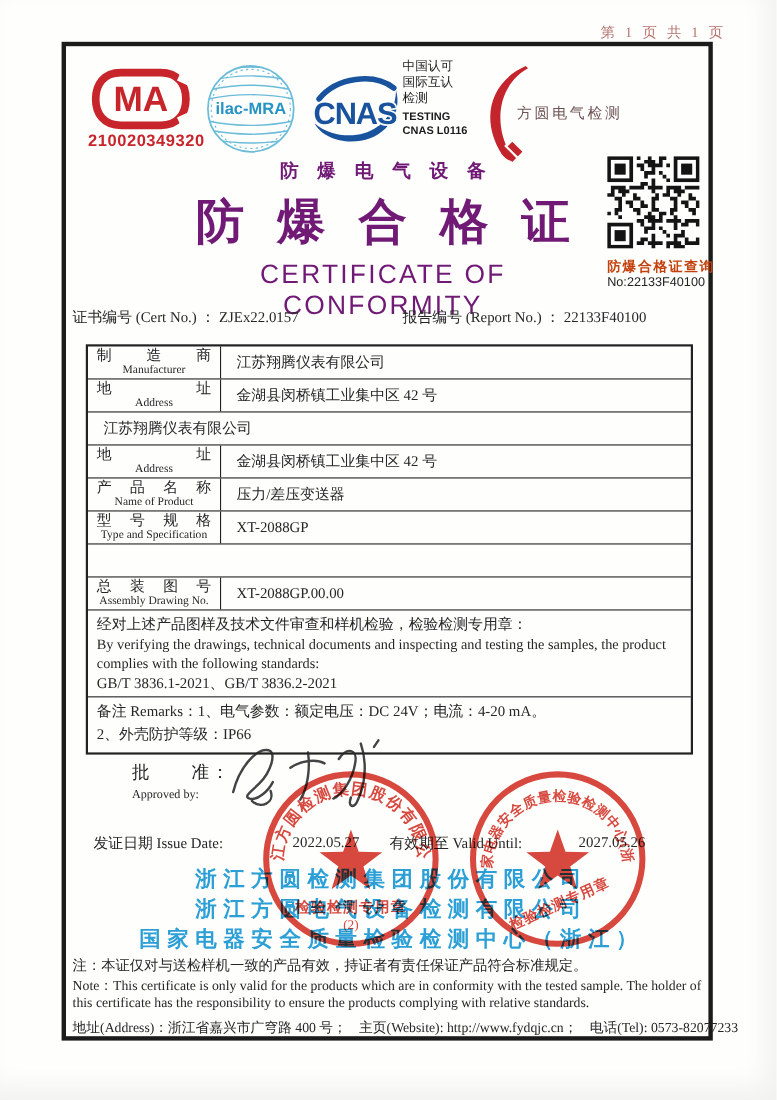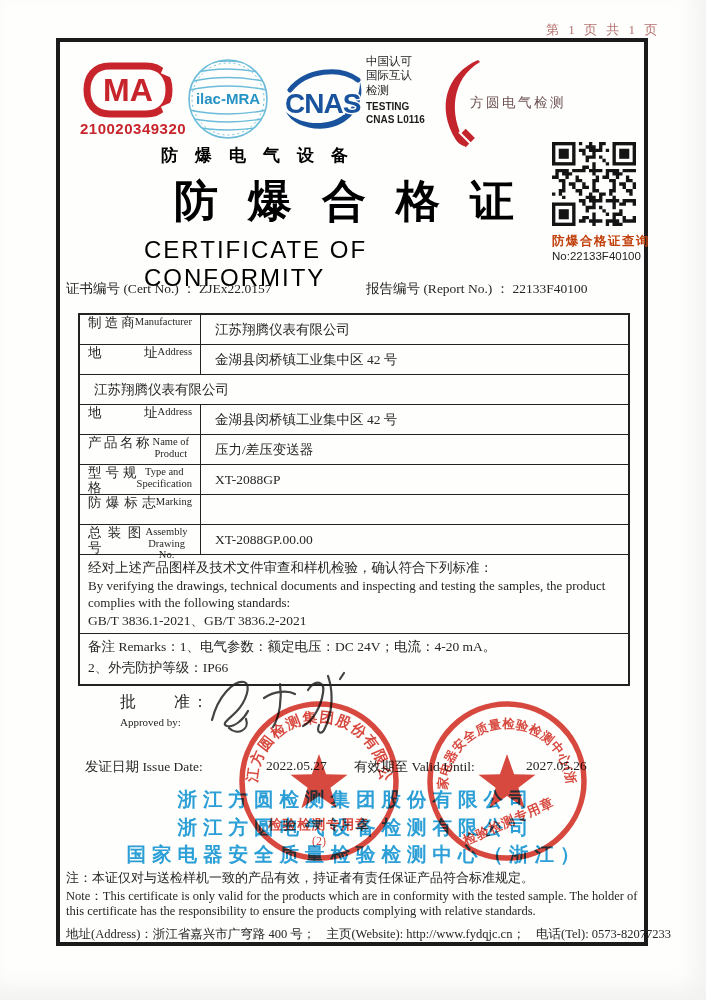--- a/index.html
+++ b/index.html
@@ -14,39 +14,39 @@
   .cma-number { position:absolute; left:20px; top:78px; width:110px; color:#c8242b; font-weight:bold;
                 font-size:15px; font-family:"Liberation Sans",sans-serif; letter-spacing:0.5px; }
   .ilac-logo { position:absolute; left:126px; top:12px; }
   .cnas-logo { position:absolute; left:220px; top:26px; }
   .cnas-text { position:absolute; left:306px; top:12px; font-size:11.5px; line-height:1.25; color:#1c1c1c; }
   .cnas-text .bold-en { font-family:"Liberation Sans",sans-serif; font-weight:bold; font-size:10px; line-height:1.3; margin-top:3px; }
   .fy-logo { position:absolute; left:372px; top:16px; }
   .fy-label { position:absolute; left:410px; top:52px; font-size:13.5px; color:#6d5252; letter-spacing:2.5px; }
 
   
-  .title-block { position:absolute; left:84px; top:102px; width:408px; color:#000000; }
+  .title-block { position:absolute; left:84px; top:102px; width:408px; text-align:center; color:#701a75; }
   .t-zh-small { font-size:17px; font-weight:bold; letter-spacing:17px; padding-left:17px; }
   .t-en-small { font-size:12.5px; font-weight:bold; font-family:"Liberation Sans",sans-serif; margin-top:2px; }
   .t-zh-main  { font-size:44px; font-weight:bold; letter-spacing:30px; padding-left:30px; margin-top:5px; white-space:nowrap; }
   .t-en-main  { font-size:24px; font-family:"Liberation Sans",sans-serif; letter-spacing:2px; margin-top:5px; }
 
   .qr-block { position:absolute; left:492px; top:100px; width:100px; }
   .qr-caption { font-size:12.5px; font-weight:bold; letter-spacing:1.5px; margin-top:3px; color:#c2410c; }
   .qr-number  { font-size:11.5px; font-family:"Liberation Sans",sans-serif; color:#222; }
 
   
   .cert-line { position:absolute; top:238px; left:6px; width:582px; font-size:13.5px; }
   .cert-left  { position:absolute; left:0; white-space:nowrap; }
   .cert-right { position:absolute; left:300px; white-space:nowrap; }
 
   
   .main-table { position:absolute; left:18px; top:271px; width:552px; border:2px solid #222; background:transparent; }
   .t-row { display:flex; border-bottom:1px solid #222; height:30px; }
-  .t-label { width:121px; border-right:1px solid #222; display:flex; flex-direction:row; justify-content:center; padding:1px 8px; }
+  .t-label { width:121px; border-right:1px solid #222; display:flex; flex-direction:column; justify-content:center; padding:1px 8px; }
   .t-label .zh { font-size:13.5px; width:100%; text-align:justify; text-align-last:justify; line-height:1.1; }
   .t-label .en { font-size:10.5px; text-align:center; line-height:1.1; }
   .t-value { flex:1; display:flex; align-items:center; padding-left:14px; font-size:13.5px; }
   .t-standards { border-bottom:1px solid #222; padding:4px 8px 3px 8px; line-height:1.34; }
   .t-standards .zh { font-size:13.5px; }
   .t-standards .en { font-size:13px; }
   .t-remarks { padding:3px 8px 5px 8px; line-height:1.55; font-size:13.5px; }
 
   
   .approval { position:absolute; left:60px; top:650px; }
@@ -197,35 +197,31 @@
           <div class="t-value">压力/差压变送器</div>
         </div>
       <div class="t-row">
           <div class="t-label">
             <div class="zh">型号规格</div>
             <div class="en">Type and Specification</div>
           </div>
           <div class="t-value">XT-2088GP</div>
         </div>
       <div class="t-row">
-          <div class="t-label">
-            <div class="zh">防爆标志</div>
-            <div class="en">Marking</div>
-          </div>
         </div>
       <div class="t-row">
           <div class="t-label">
             <div class="zh">总装图号</div>
             <div class="en">Assembly Drawing No.</div>
           </div>
           <div class="t-value">XT-2088GP.00.00</div>
         </div>
 
       <div class="t-standards">
-        <div class="zh">经对上述产品图样及技术文件审查和样机检验，确认符合下列标准：</div>
+        <div class="zh">经对上述产品图样及技术文件审查和样机检验，检验检测专用章：</div>
         <div class="en">By verifying the drawings, technical documents and inspecting and testing the samples, the product complies with the following standards:</div>
         <div class="zh">GB/T 3836.1-2021、GB/T 3836.2-2021</div>
       </div>
 
       <div class="t-remarks">
         <div>备注 Remarks：1、电气参数：额定电压：DC 24V；电流：4-20 mA。</div>
         <div>2、外壳防护等级：IP66</div>
       </div>
     </div>
 

